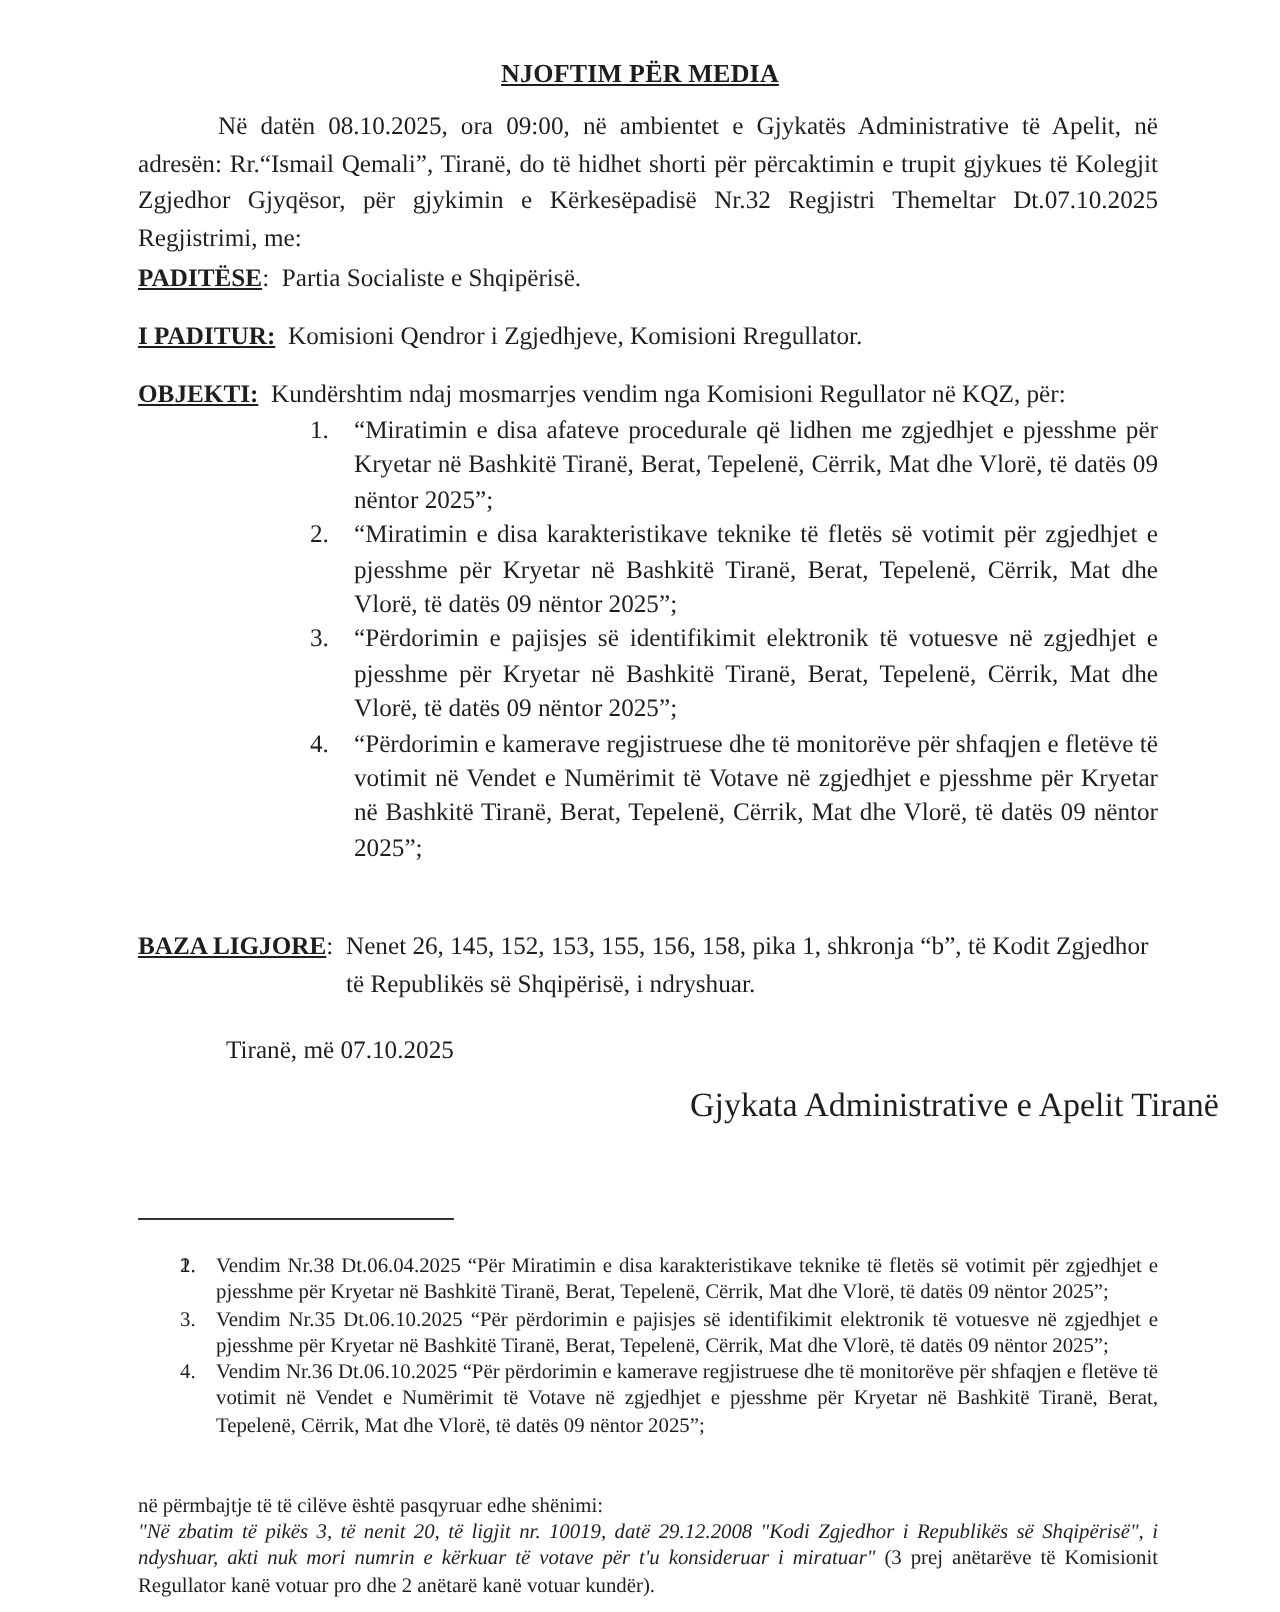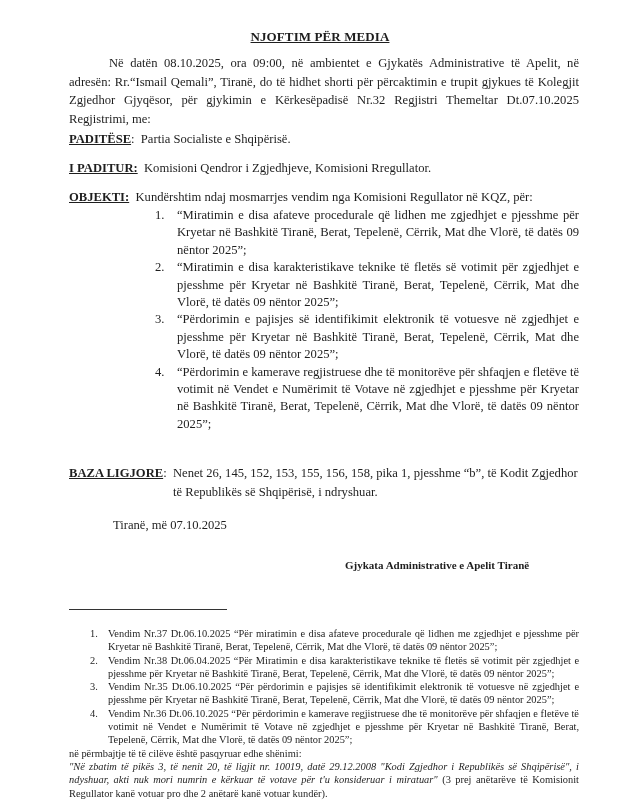--- a/index.html
+++ b/index.html
@@ -18,21 +18,21 @@
           font-size:12.6px; line-height:17.4px; }
   .list li { position:relative; padding-left:22px; text-align:justify; }
   .list li .num { position:absolute; left:0; top:0; }
   .sipas { position:absolute; left:138px; width:441px; top:427px; font-size:12.6px;
            line-height:18.4px; text-align:justify; }
   sup { font-size:7px; vertical-align:super; line-height:0; }
   .baza { position:absolute; left:69px; top:464px; width:510px; font-size:12.6px; line-height:18.5px; }
   .baza .lbl-wrap { position:absolute; left:0; top:0; }
   .baza .txt { position:absolute; left:104px; width:406px; }
   .place { position:absolute; left:113px; top:518px; font-size:12.6px; }
-  .court { position:absolute; left:345px; top:543px; font-size:11px; font-weight:bold;margin-top:16px; }
+  .court { position:absolute; left:345px; top:543px; font-size:17px; font-weight:normal; }
   .fn-rule { position:absolute; left:69px; top:609px; width:158px; height:1px; background:#333; }
   .fn { position:absolute; left:69px; width:510px; font-size:10.4px; line-height:13.3px; }
   .fn-head { top:613px; }
   .fn-list { position:absolute; left:90px; width:489px; top:627px; margin:0; padding:0; list-style:none;
              font-size:10.4px; line-height:13.3px; }
   .fn-list li { position:relative; padding-left:18px; text-align:justify; }
   .fn-list li .num { position:absolute; left:0; top:0; }
   .fn-tail { top:747px; }
   .fn-note { position:absolute; left:69px; top:760px; width:510px; font-size:10.4px; line-height:13.3px;
              text-align:justify; }
@@ -65,31 +65,31 @@
   <ol class="list" style="top:207px;">
     <li><span class="num">1.</span><span>“Miratimin e disa afateve procedurale që lidhen me zgjedhjet e pjesshme për Kryetar në Bashkitë Tiranë, Berat, Tepelenë, Cërrik, Mat dhe Vlorë, të datës 09 nëntor 2025”;</span></li>
     <li><span class="num">2.</span><span>“Miratimin e disa karakteristikave teknike të fletës së votimit për zgjedhjet e pjesshme për Kryetar në Bashkitë Tiranë, Berat, Tepelenë, Cërrik, Mat dhe Vlorë, të datës 09 nëntor 2025”;</span></li>
     <li><span class="num">3.</span><span>“Përdorimin e pajisjes së identifikimit elektronik të votuesve në zgjedhjet e pjesshme për Kryetar në Bashkitë Tiranë, Berat, Tepelenë, Cërrik, Mat dhe Vlorë, të datës 09 nëntor 2025”;</span></li>
     <li><span class="num">4.</span><span>“Përdorimin e kamerave regjistruese dhe të monitorëve për shfaqjen e fletëve të votimit në Vendet e Numërimit të Votave në zgjedhjet e pjesshme për Kryetar në Bashkitë Tiranë, Berat, Tepelenë, Cërrik, Mat dhe Vlorë, të datës 09 nëntor 2025”;</span></li>
   </ol>
 
 
   <div class="baza">
     <span class="lbl-wrap"><span class="lbl">BAZA LIGJORE</span><span>:</span></span>
-    <span class="txt">Nenet 26, 145, 152, 153, 155, 156, 158, pika 1, pjesshme “b”, të Kodit Zgjedhor të Republikës së Shqipërisë,  i ndryshuar.</span>
+    <span class="txt">Nenet 26, 145, 152, 153, 155, 156, 158, pika 1, shkronja “b”, të Kodit Zgjedhor të Republikës së Shqipërisë,  i ndryshuar.</span>
   </div>
 
   <div class="place">Tiranë, më 07.10.2025</div>
   <div class="court">Gjykata Administrative e Apelit Tiranë</div>
 
   <div class="fn-rule"></div>
 
 
   <ol class="fn-list">
-    <li><span class="num">1.</span><span>Vendim Nr.37 Dt.06.10.2025 “Për miratimin e disa afateve procedurale që lidhen me zgjedhjet e pjesshme për  Kryetar në Bashkitë Tiranë, Berat, Tepelenë, Cërrik, Mat dhe Vlorë, të datës 09 nëntor 2025”;</span></li>
+    <li><span class="num">1.</span></li>
     <li><span class="num">2.</span><span>Vendim Nr.38 Dt.06.04.2025 “Për Miratimin e disa karakteristikave teknike të fletës së votimit për zgjedhjet e pjesshme për Kryetar në Bashkitë Tiranë, Berat, Tepelenë, Cërrik, Mat dhe Vlorë, të datës 09 nëntor 2025”;</span></li>
     <li><span class="num">3.</span><span>Vendim Nr.35 Dt.06.10.2025 “Për përdorimin e pajisjes së identifikimit elektronik të votuesve në zgjedhjet e pjesshme për Kryetar në Bashkitë Tiranë, Berat, Tepelenë, Cërrik, Mat dhe Vlorë, të datës 09 nëntor 2025”;</span></li>
     <li><span class="num">4.</span><span>Vendim Nr.36 Dt.06.10.2025 “Për përdorimin e kamerave regjistruese dhe të monitorëve për shfaqjen e fletëve  të votimit në Vendet e Numërimit të Votave në zgjedhjet e pjesshme për  Kryetar në Bashkitë Tiranë, Berat, Tepelenë, Cërrik, Mat dhe Vlorë, të datës 09 nëntor 2025”;</span></li>
   </ol>
 
   <div class="fn fn-tail">në përmbajtje të të cilëve është pasqyruar edhe shënimi:</div>
 
   <div class="fn-note"><i> "Në zbatim të pikës 3, të nenit 20, të ligjit nr. 10019, datë 29.12.2008 "Kodi Zgjedhor i Republikës së Shqipërisë", i ndyshuar, akti nuk mori numrin e kërkuar të votave për t'u konsideruar i miratuar"</i><span> (3 prej anëtarëve të Komisionit Regullator kanë votuar pro dhe 2 anëtarë kanë votuar kundër).</span></div>
 
 </div>

